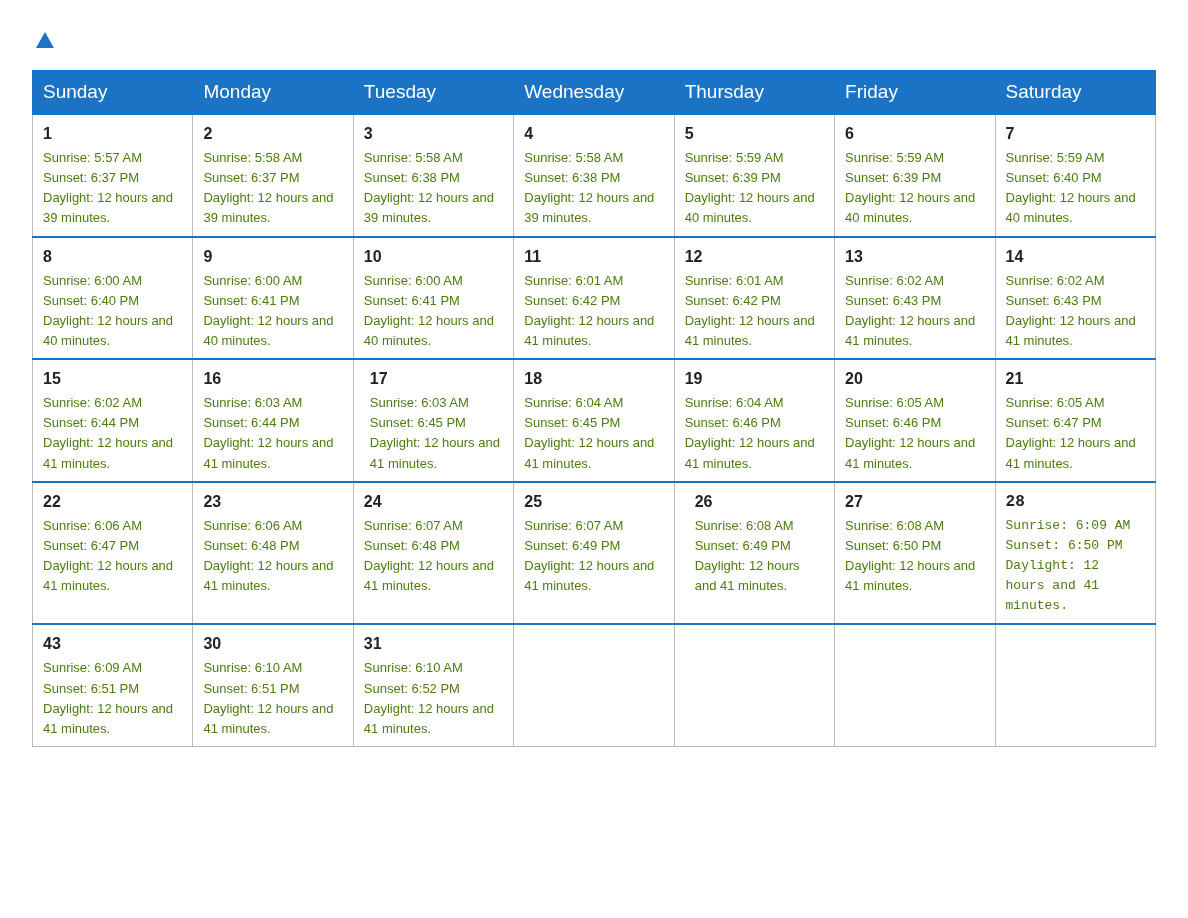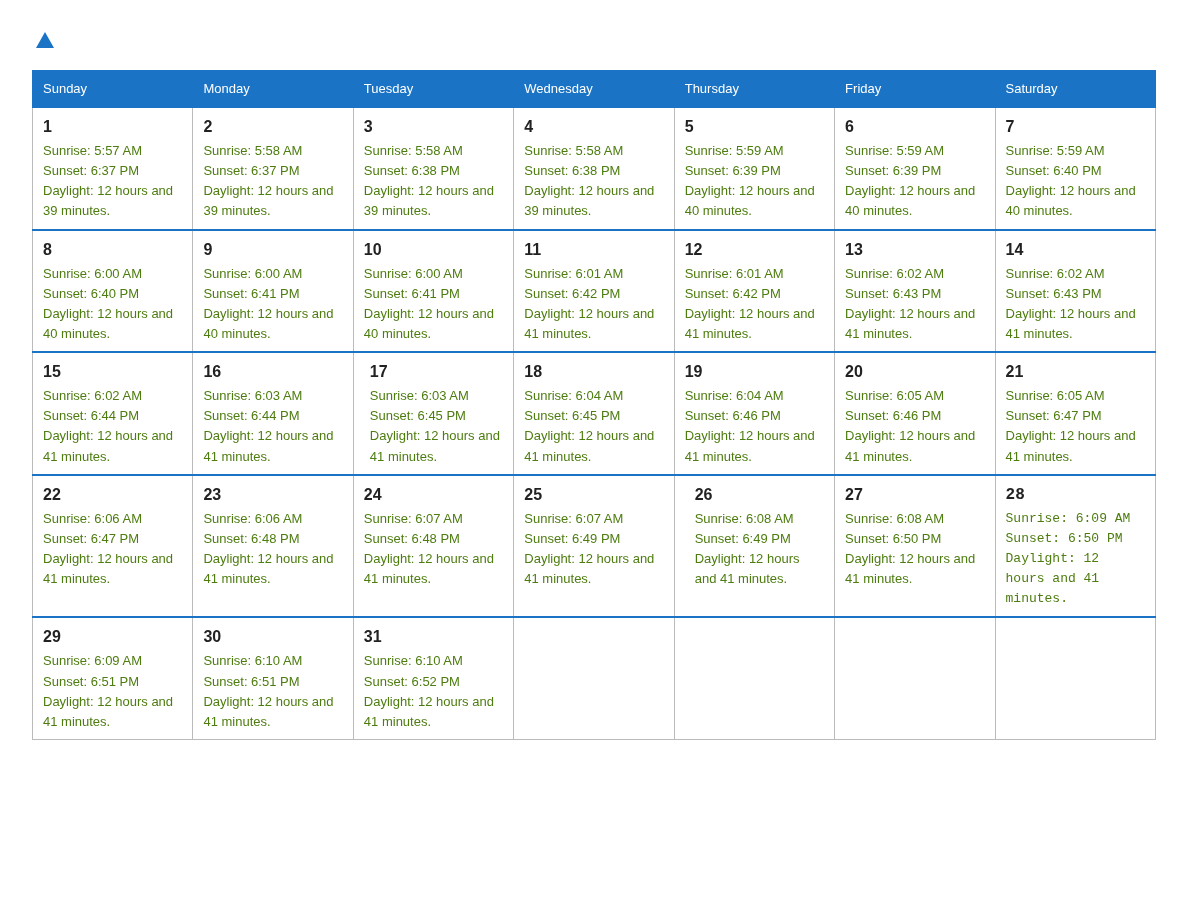--- a/index.html
+++ b/index.html
@@ -53,21 +53,21 @@
       margin-top: 4px;
     }
     .calendar-table {
       width: 100%;
       border-collapse: collapse;
       margin-top: 16px;
     }
     .calendar-table th {
       background-color: #1a73c4;
       color: #fff;
-      font-size: 13px;
+      font-size: 19px;
       font-weight: normal;
       padding: 10px 10px;
       text-align: left;
       border: 1px solid #1a73c4;
     }
     .calendar-table td {
       vertical-align: top;
       border: 1px solid #bbb;
       padding: 7px 10px;
       width: 14.28%;
@@ -246,21 +246,21 @@
           <span class="day-number">27</span>
           <div class="day-info">Sunrise: 6:08 AM<br>Sunset: 6:50 PM<br>Daylight: 12 hours and 41 minutes.</div>
         </td>
         <td style="border-top: 2px solid rgb(26, 115, 196); font-family: Liberation Mono, monospace;">
           <span class="day-number">28</span>
           <div class="day-info">Sunrise: 6:09 AM<br>Sunset: 6:50 PM<br>Daylight: 12 hours and 41 minutes.</div>
         </td>
       </tr>
       <tr>
         <td style="border-top: 2px solid rgb(26, 115, 196);">
-          <span class="day-number">29</span>
+          <span class="day-number">43</span>
           <div class="day-info">Sunrise: 6:09 AM<br>Sunset: 6:51 PM<br>Daylight: 12 hours and 41 minutes.</div>
         </td>
         <td style="border-top: 2px solid rgb(26, 115, 196);">
           <span class="day-number">30</span>
           <div class="day-info">Sunrise: 6:10 AM<br>Sunset: 6:51 PM<br>Daylight: 12 hours and 41 minutes.</div>
         </td>
         <td style="border-top: 2px solid rgb(26, 115, 196);">
           <span class="day-number">31</span>
           <div class="day-info">Sunrise: 6:10 AM<br>Sunset: 6:52 PM<br>Daylight: 12 hours and 41 minutes.</div>
         </td>

